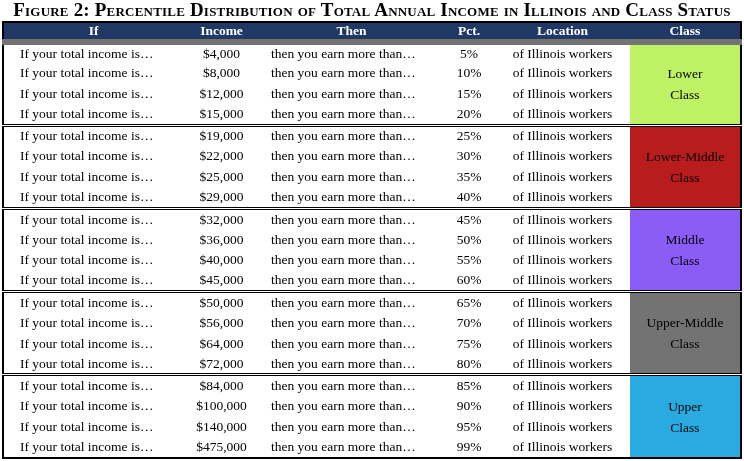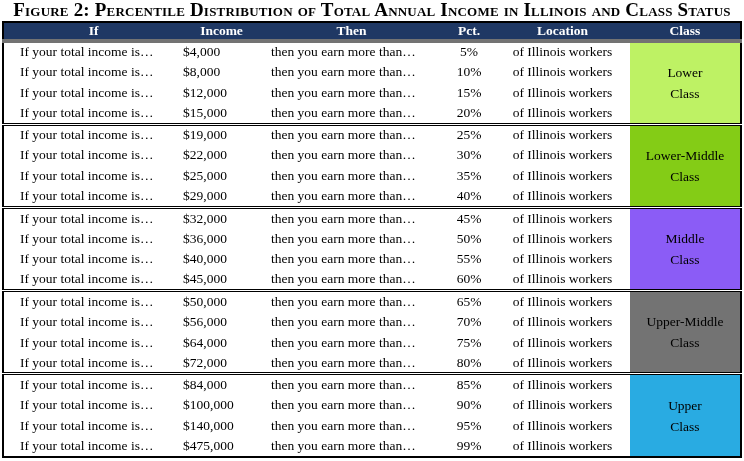--- a/index.html
+++ b/index.html
@@ -20,41 +20,41 @@
     letter-spacing: 0.2px;
     color: #000;
   }
   table.income-table {
     border-collapse: collapse;
     table-layout: fixed;
     width: 738px;
     margin: 1px auto 0 auto;
     border: 2px solid #000;
   }
-  thead { border-bottom: 4px solid #737373; }
+  thead { border-bottom: 6px solid #737373; }
   thead th {
     background: #1f3864;
     color: #ffffff;
     font-weight: bold;
     font-size: 13.5px;
     height: 18px;
     padding: 0;
     text-align: center;
   }
   tbody.group + tbody.group { border-top: 3px double #000; }
   td {
     height: 20.8px;
     font-size: 13.5px;
     padding: 0;
     vertical-align: middle;
     white-space: nowrap;
     overflow: hidden;
   }
   td.col-if       { text-align: left;  padding-left: 16px; }
-  td.col-income   { text-align: left; }
+  td.col-income   { text-align: center; }
   td.col-then     { text-align: left;  padding-left: 11px; }
   td.col-pct      { text-align: center; }
   td.col-location { text-align: center; }
   td.col-class {
     text-align: center;
     vertical-align: middle;
     font-size: 13.5px;
     line-height: 21px;
     color: #000;
   }
@@ -118,21 +118,21 @@
         <td class="col-location">of Illinois workers</td>
       </tr>
     </tbody>
     <tbody class="group">
       <tr>
         <td class="col-if">If your total income is…</td>
         <td class="col-income">$19,000</td>
         <td class="col-then">then you earn more than…</td>
         <td class="col-pct">25%</td>
         <td class="col-location">of Illinois workers</td>
-        <td rowspan="4" class="col-class" style="background: #84cc16;">
+        <td rowspan="4" class="col-class" style="background: #b91c1c;">
           <span>Lower-Middle</span>
           <span>Class</span>
         </td>
       </tr>
       <tr>
         <td class="col-if">If your total income is…</td>
         <td class="col-income">$22,000</td>
         <td class="col-then">then you earn more than…</td>
         <td class="col-pct">30%</td>
         <td class="col-location">of Illinois workers</td>

